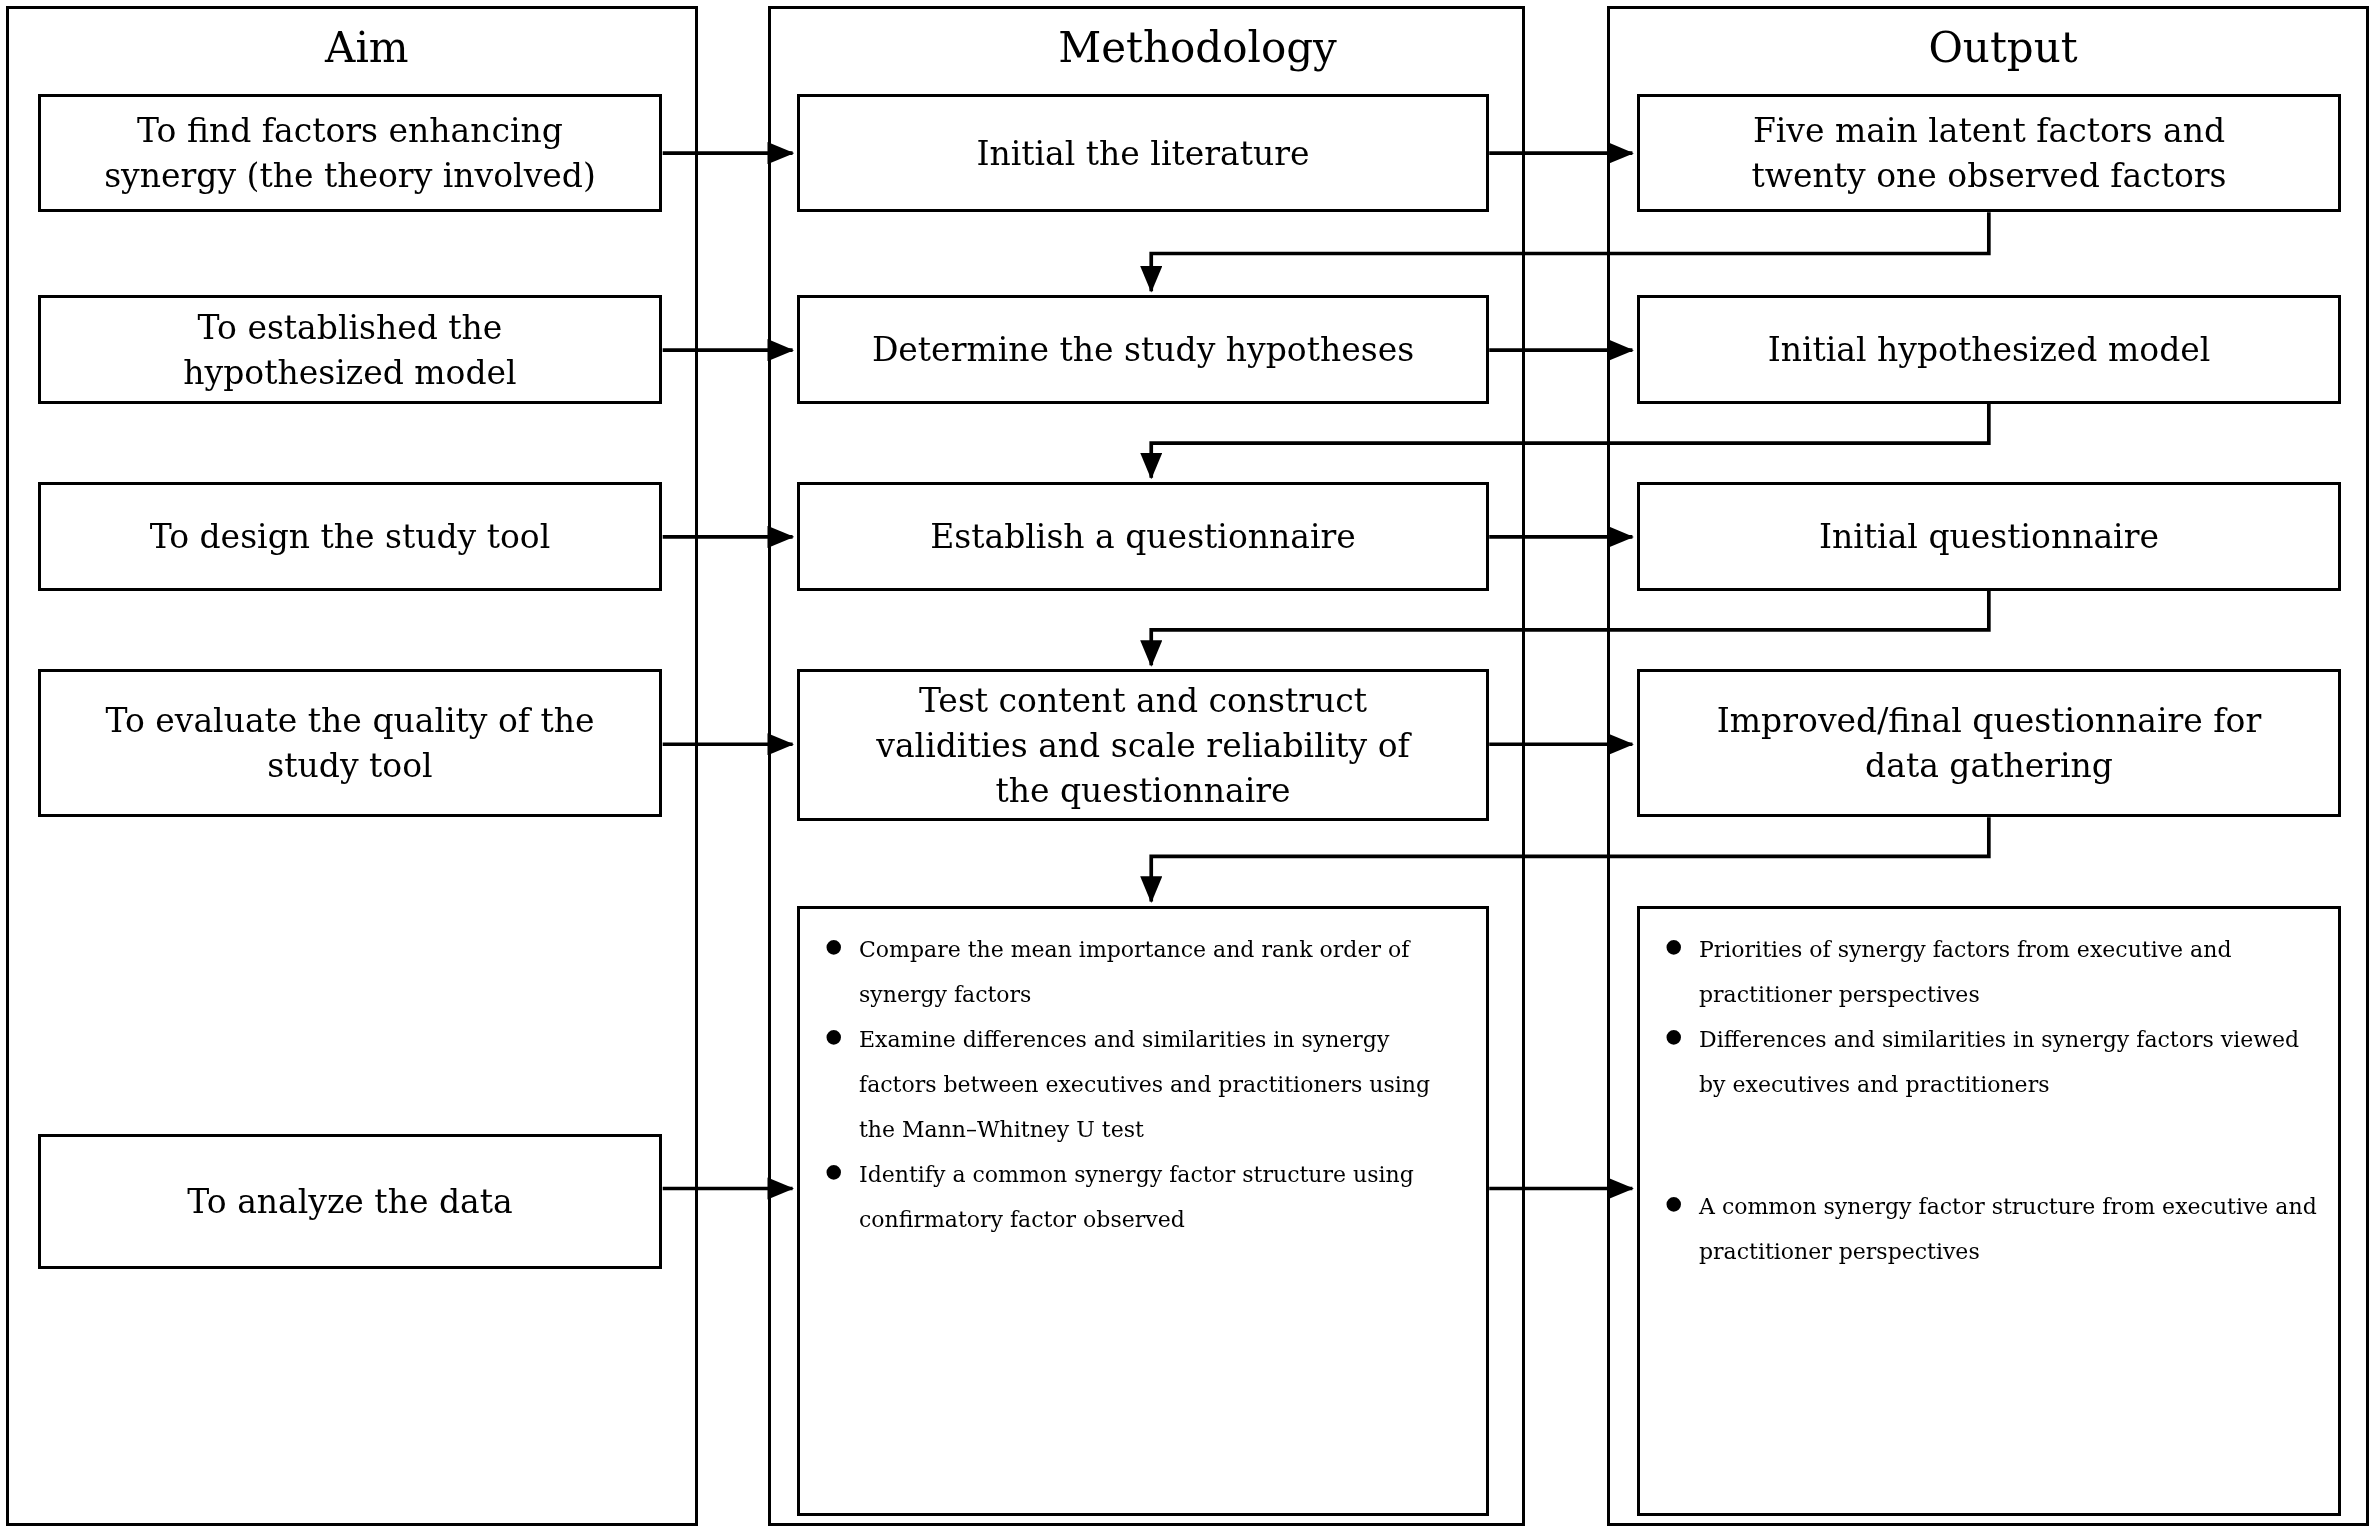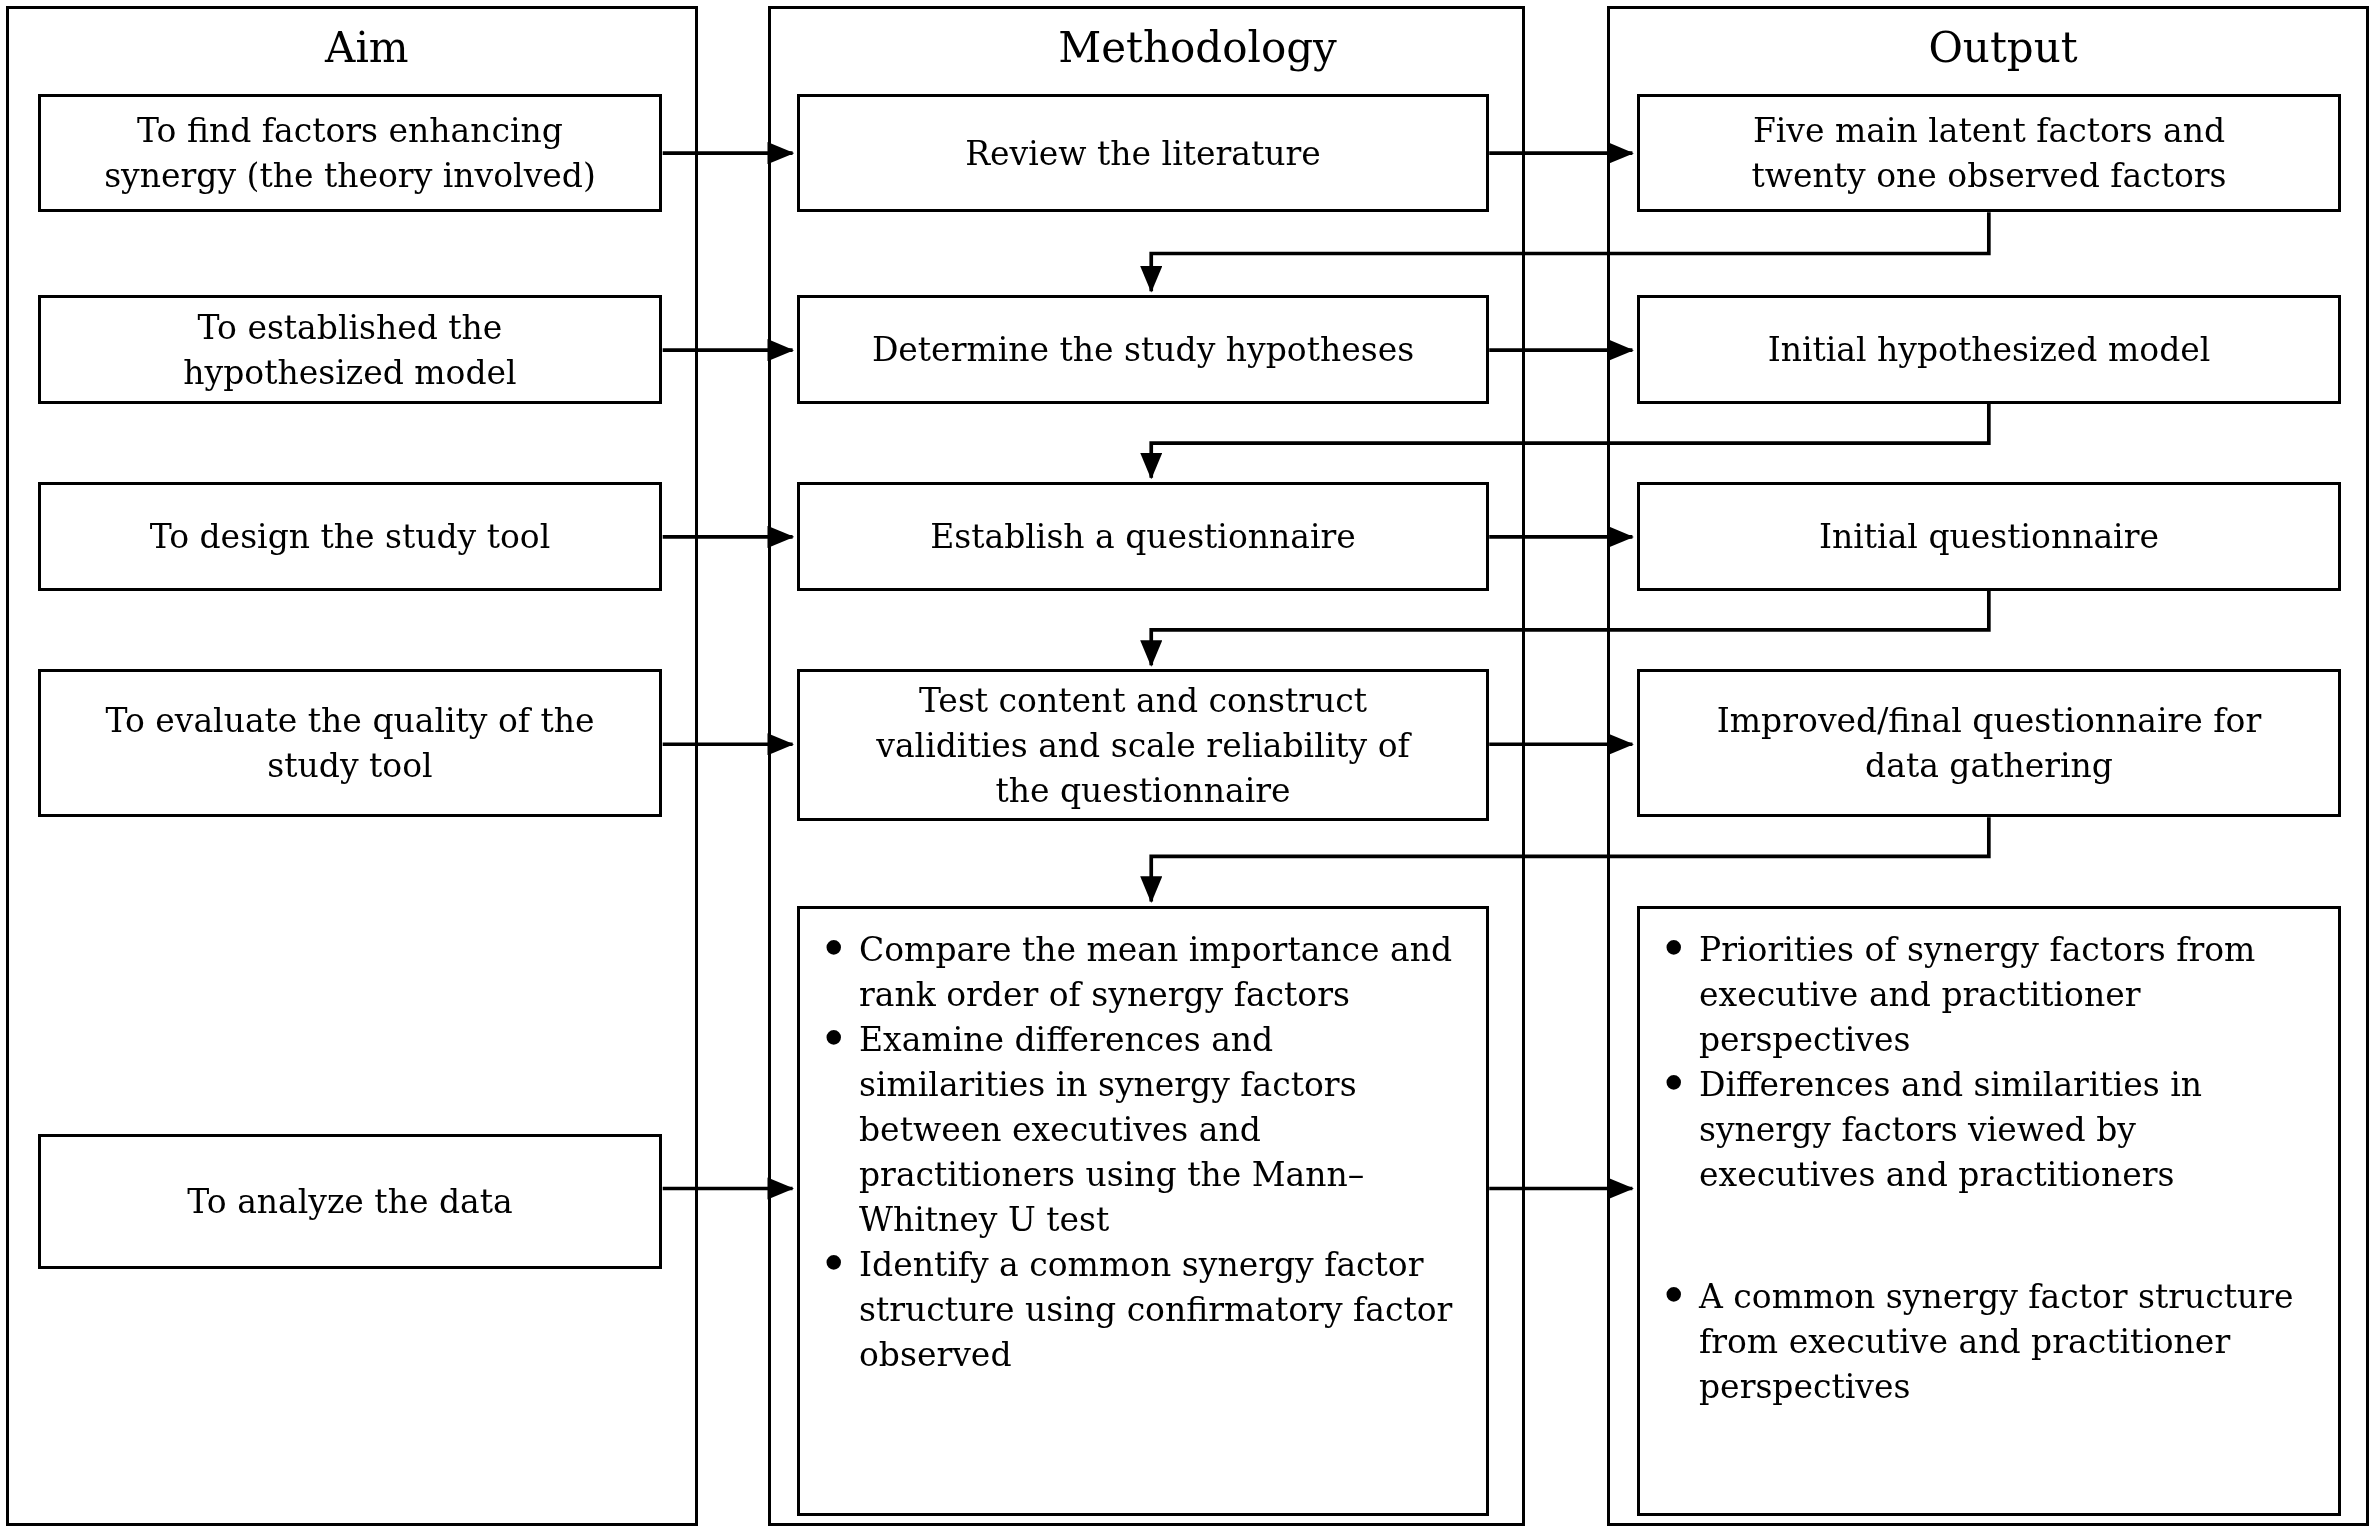--- a/index.html
+++ b/index.html
@@ -41,21 +41,21 @@
   }
   .box.bullets-box {
     display:block;
     text-align:left;
     padding:17.7px 17.7px 0 0;
   }
   .bullets-box ul { margin:0; padding:0; list-style:none; }
   .bullets-box li {
     position:relative;
     padding-left:59px;
-    font-size:33px;
+    font-size:22px;
     line-height:45px;
   }
   .bullets-box li::before {
     content:"\2022";
     position:absolute;
     left:19px;
     top:0;
     font-size:50px;
     line-height:45px;
   }
@@ -79,21 +79,21 @@
   <div class="col-header" style="left:5.9px; width:692px;">Aim</div>
   <div class="col-header" style="left:768px; width:757px;padding-left:36px;">Methodology</div>
   <div class="col-header" style="left:1607px; width:762px;">Output</div>
 
   <div class="box" style="left:38px; top:94px; width:624px; height:118px;">To find factors enhancing synergy (the theory involved)</div>
   <div class="box" style="left:38px; top:295px; width:624px; height:109px;">To established the hypothesized model</div>
   <div class="box" style="left:38px; top:482px; width:624px; height:109px;">To design the study tool</div>
   <div class="box" style="left:38px; top:669px; width:624px; height:148px;">To evaluate the quality of the study tool</div>
   <div class="box" style="left:38px; top:1134px; width:624px; height:135px;">To analyze the data</div>
 
-  <div class="box" style="left:797px; top:94px; width:692px; height:118px;">Review the literature</div>
+  <div class="box" style="left:797px; top:94px; width:692px; height:118px;">Initial the literature</div>
   <div class="box" style="left:797px; top:295px; width:692px; height:109px;">Determine the study hypotheses</div>
   <div class="box" style="left:797px; top:482px; width:692px; height:109px;">Establish a questionnaire</div>
   <div class="box" style="left:797px; top:669px; width:692px; height:152px;">Test content and construct validities and scale reliability of the questionnaire</div>
   <div class="box bullets-box" style="left:797px; top:906px; width:692px; height:610px;">
     <ul>
       <li>Compare the mean importance and rank order of synergy factors</li>
       <li>Examine differences and similarities in synergy factors between executives and practitioners using the Mann–Whitney U test</li>
       <li>Identify a common synergy factor structure using confirmatory factor observed</li>
     </ul>
   </div>

